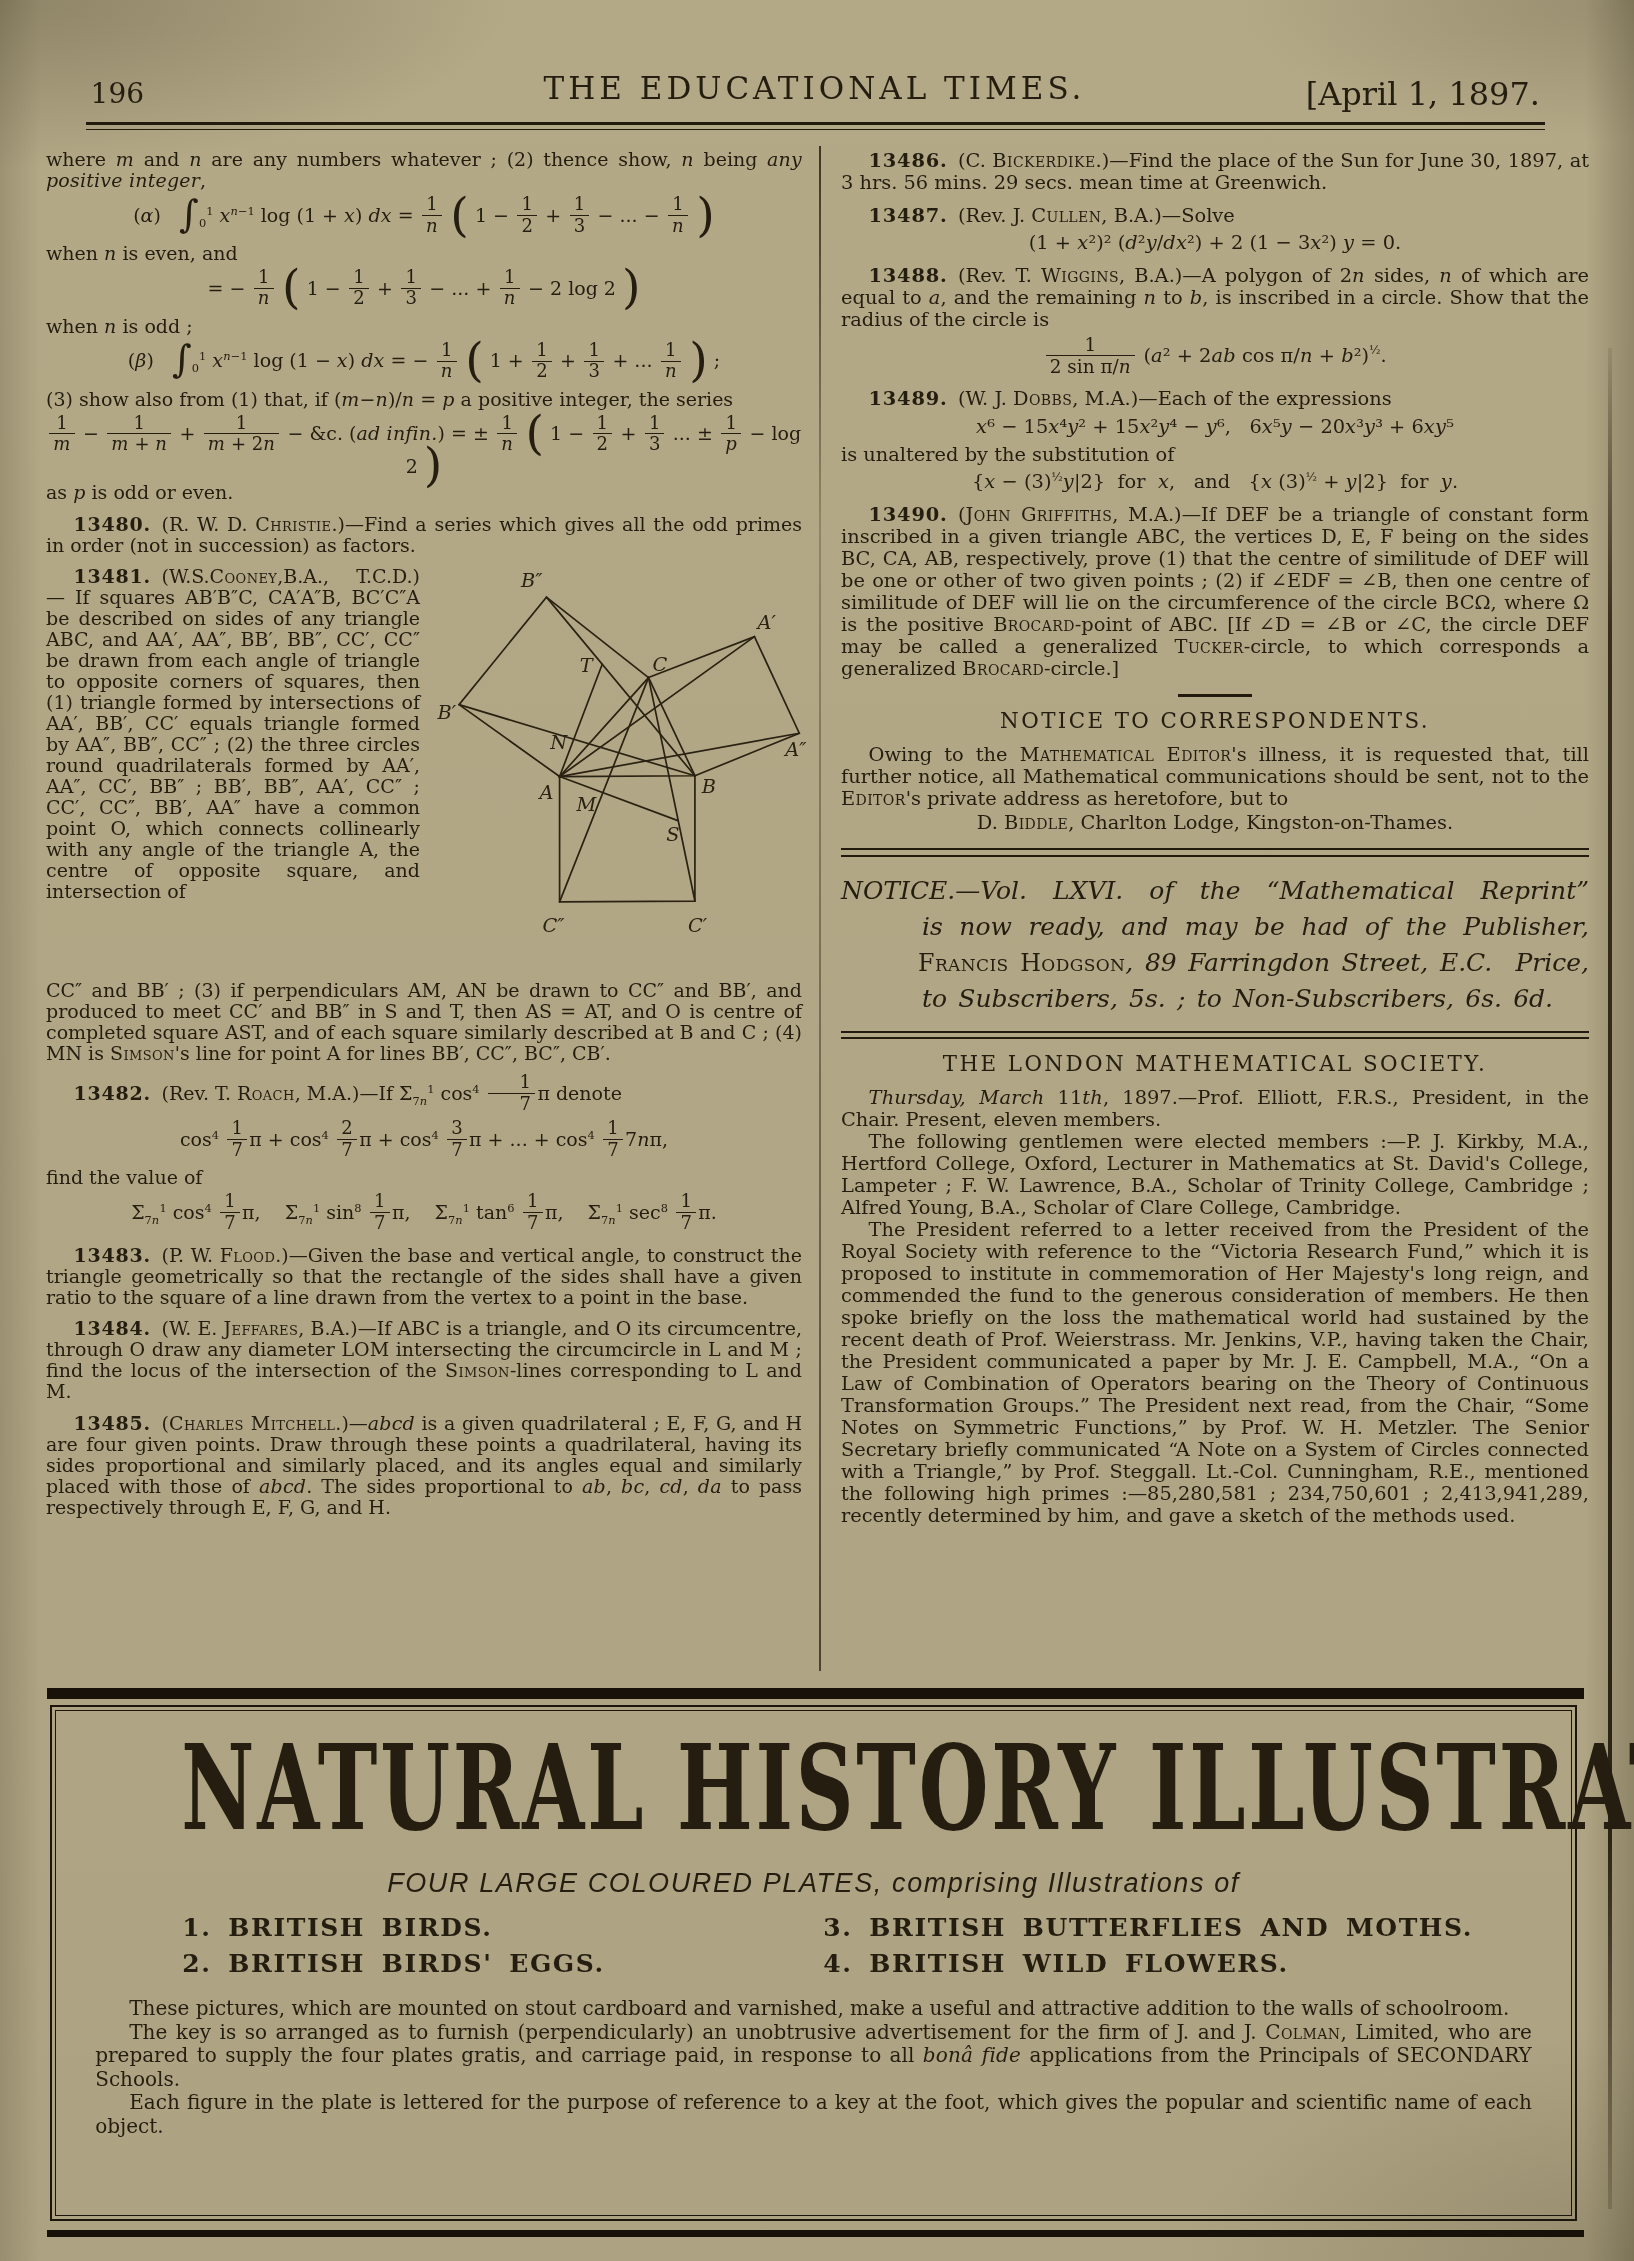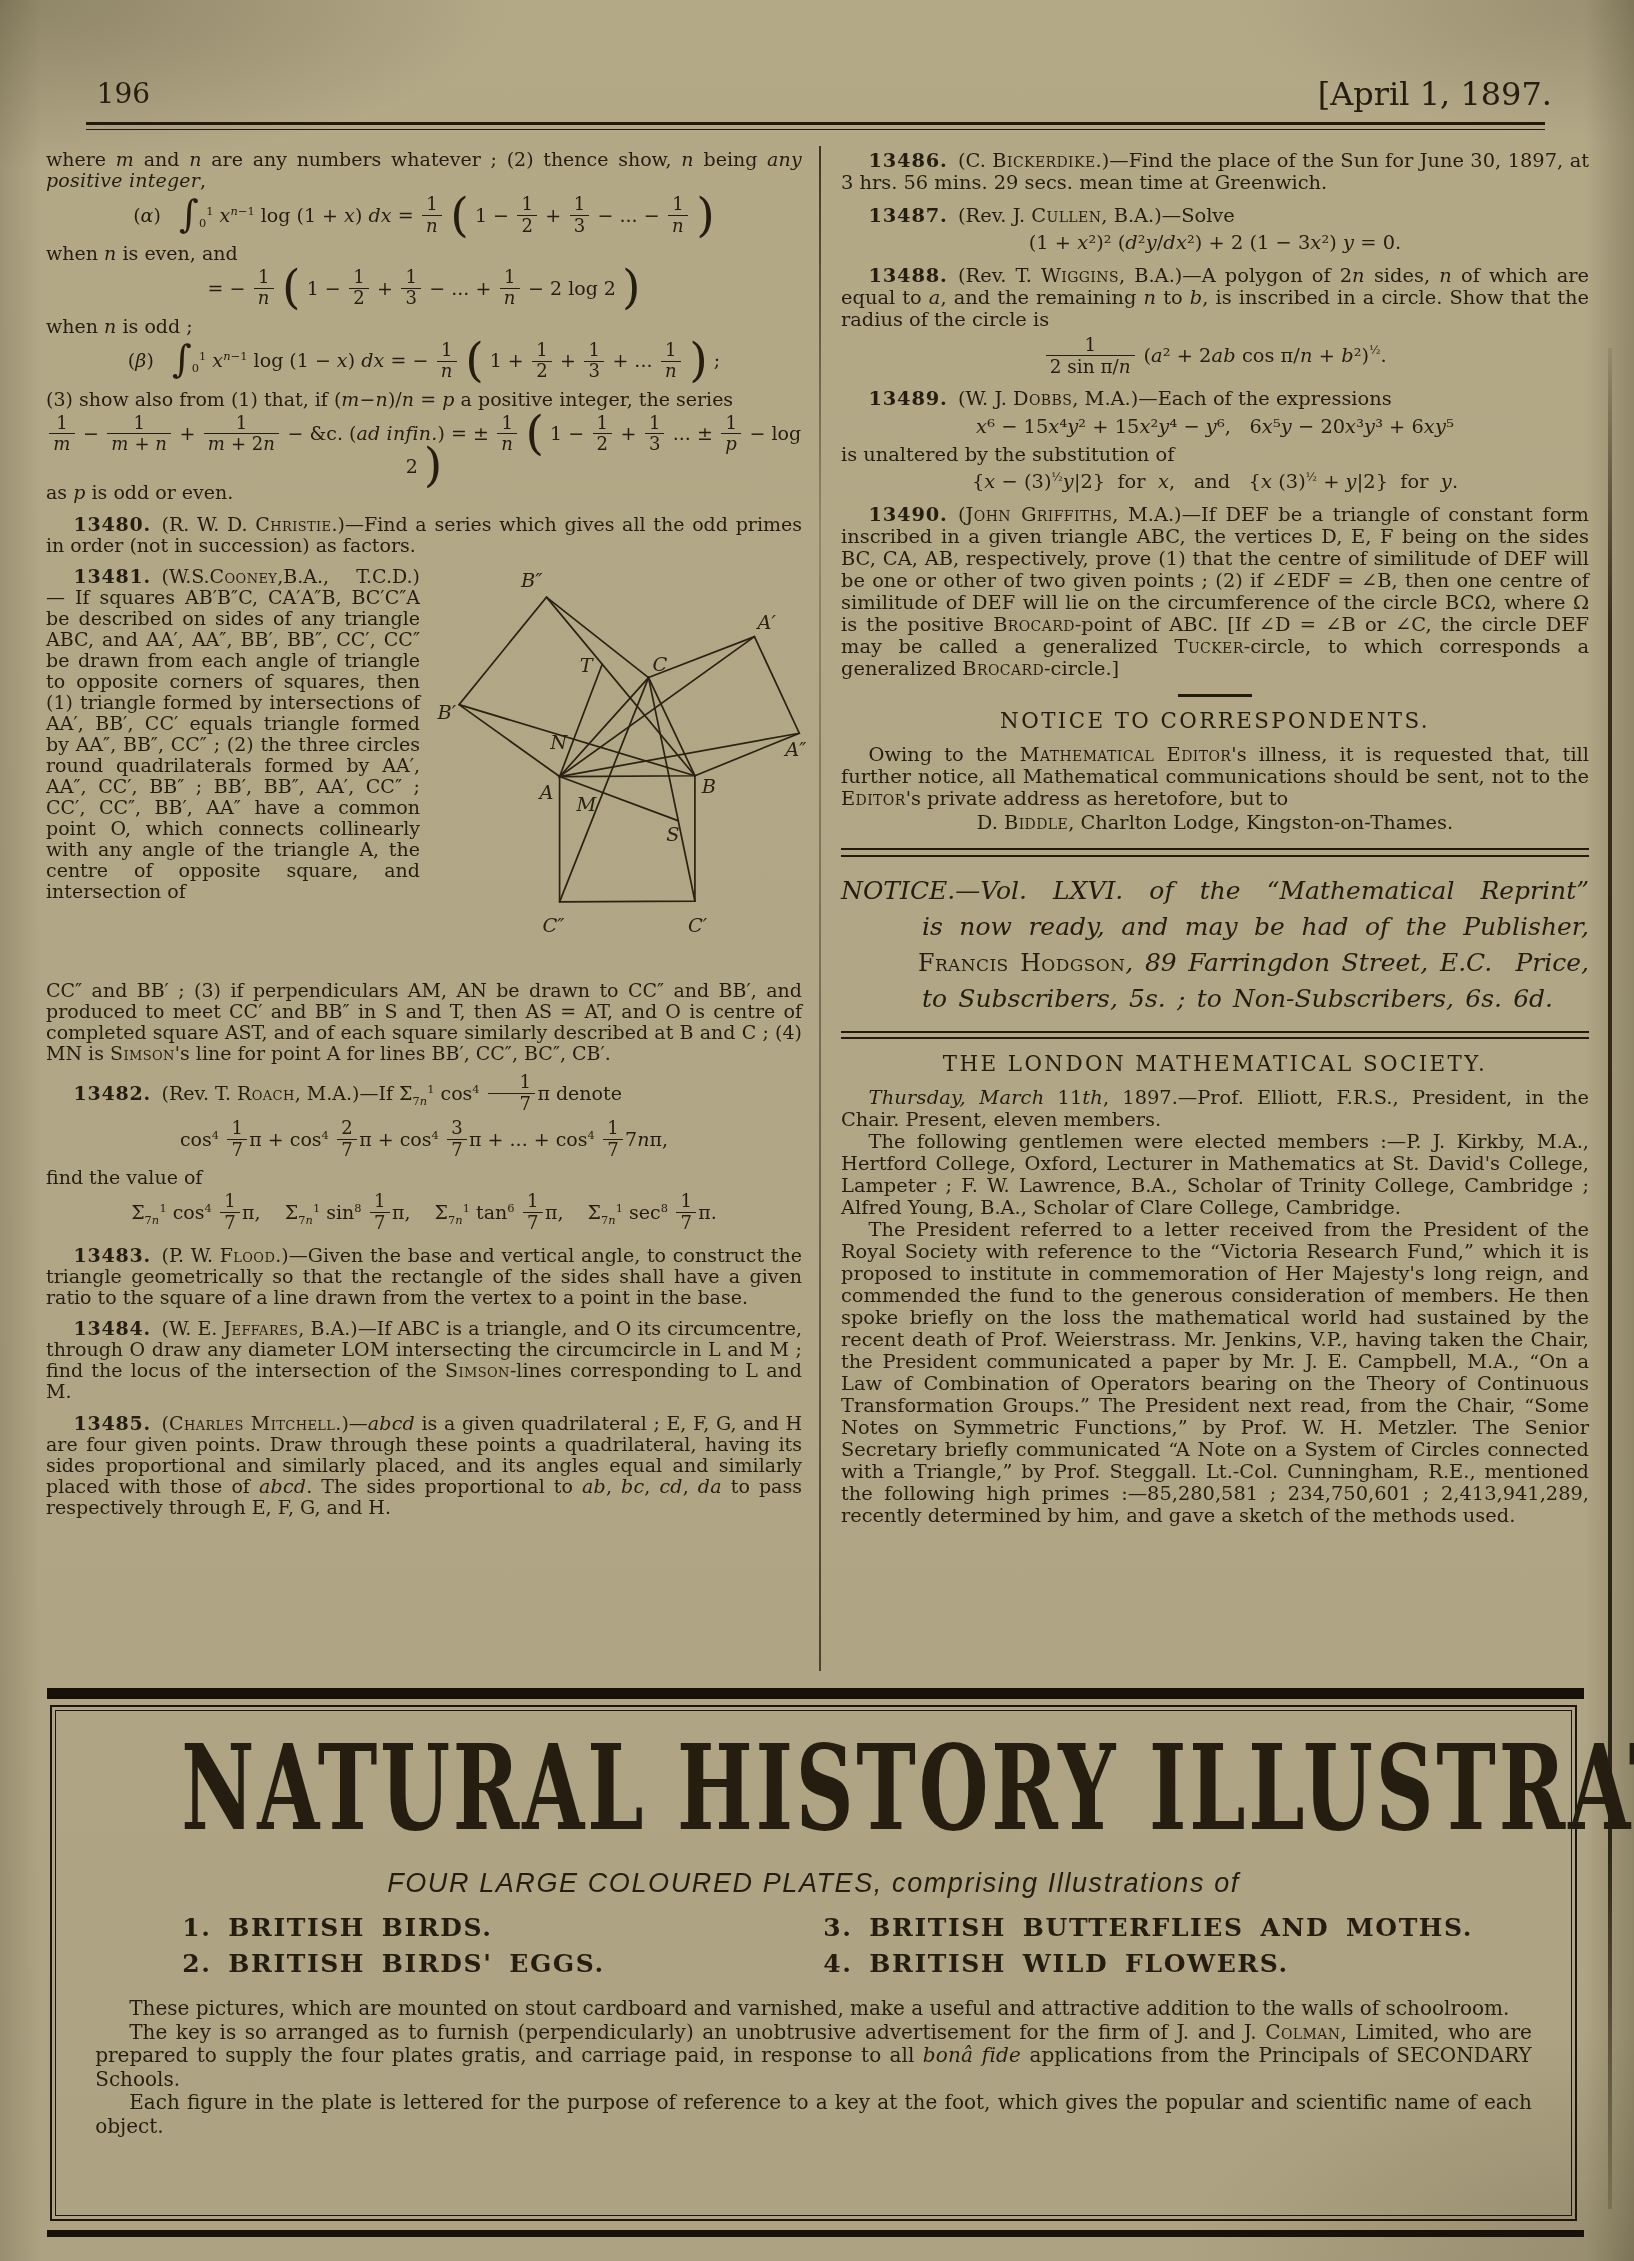--- a/index.html
+++ b/index.html
@@ -8,21 +8,21 @@
     color:#241d10;
     font-family:"DejaVu Serif","Liberation Serif",serif;
     background:
       radial-gradient(ellipse 728px 243px at 0% 0%, rgba(55,46,26,.30), rgba(55,46,26,0) 70%),
       radial-gradient(ellipse 566px 202px at 100% 0%, rgba(55,46,26,.22), rgba(55,46,26,0) 70%),
       radial-gradient(ellipse 647px 324px at 100% 100%, rgba(55,46,26,.20), rgba(55,46,26,0) 70%),
       linear-gradient(90deg, rgba(70,60,38,.20) 0%, rgba(70,60,38,0) 2.5%, rgba(70,60,38,0) 97%, rgba(70,60,38,.30) 100%),
       linear-gradient(#b3a987,#b0a685 60%,#ada382);
   }
   
-  .hdr{position:absolute;top:70px;left:89px;right:82px;height:45px;margin-left:6px;}
+  .hdr{position:absolute;top:70px;left:89px;right:94px;height:45px;}
   .pgnum{position:absolute;left:1.6px;top:6.5px;font-size:28px;}
   .ptitle{position:absolute;left:0;right:0;top:0;margin:0;text-align:center;
     font-size:31px;font-weight:normal;letter-spacing:4px;}
   .pdate{position:absolute;right:0;top:4.9px;font-size:32px;}
   .hrule{position:absolute;left:86px;right:89px;top:122px;height:4px;
     border-top:3.2px solid #221a0c;border-bottom:1.6px solid #221a0c;}
   .coldiv{position:absolute;left:819px;top:146px;width:1.6px;height:1525px;
     background:linear-gradient(rgba(40,33,18,.85), rgba(40,33,18,.25) 25%, rgba(40,33,18,.5) 70%, rgba(40,33,18,.75));}
   .edge-line{position:absolute;left:1608px;top:348px;width:4px;height:1861px;
     background:linear-gradient(rgba(40,33,18,.1), #362d1c 15%, #2b2314 80%, rgba(40,33,18,.2));}
@@ -85,20 +85,21 @@
   .ad-body{font-size:20px;line-height:23.5px;text-indent:34px;text-align:justify;margin:0;}
   .ad-botbar{position:absolute;left:47px;right:50px;top:2230px;height:7.3px;background:#17110a;}
 </style>
 </head>
 <body>
 
 <div class="page">
 
   <div class="hdr">
     <span class="pgnum">196</span>
+    <h1 class="ptitle">THE EDUCATIONAL TIMES.</h1>
     <span class="pdate">[April 1, 1897.</span>
   </div>
   <div class="hrule"></div>
   <div class="coldiv"></div>
   <div class="edge-line"></div>
 
   <section class="col col-left">
     <p class="flush">where <i>m</i> and <i>n</i> are any numbers whatever ; (2) thence show, <i>n</i> being <i>any positive integer</i>,</p>
     <div class="eq">(<i>α</i>)&nbsp;&nbsp;&nbsp;<span class="intg">∫</span><sub>0</sub><sup>1</sup> <i>x</i><sup><i>n</i>−1</sup> log (1 + <i>x</i>) <i>dx</i> = <span class="frac"><span class="fn">1</span><span class="fd"><i>n</i></span></span> <span class="bigp">(</span> 1 − <span class="frac"><span class="fn">1</span><span class="fd">2</span></span> + <span class="frac"><span class="fn">1</span><span class="fd">3</span></span> − ... − <span class="frac"><span class="fn">1</span><span class="fd"><i>n</i></span></span> <span class="bigp">)</span></div>
     <p class="flush">when <i>n</i> is even, and</p>

